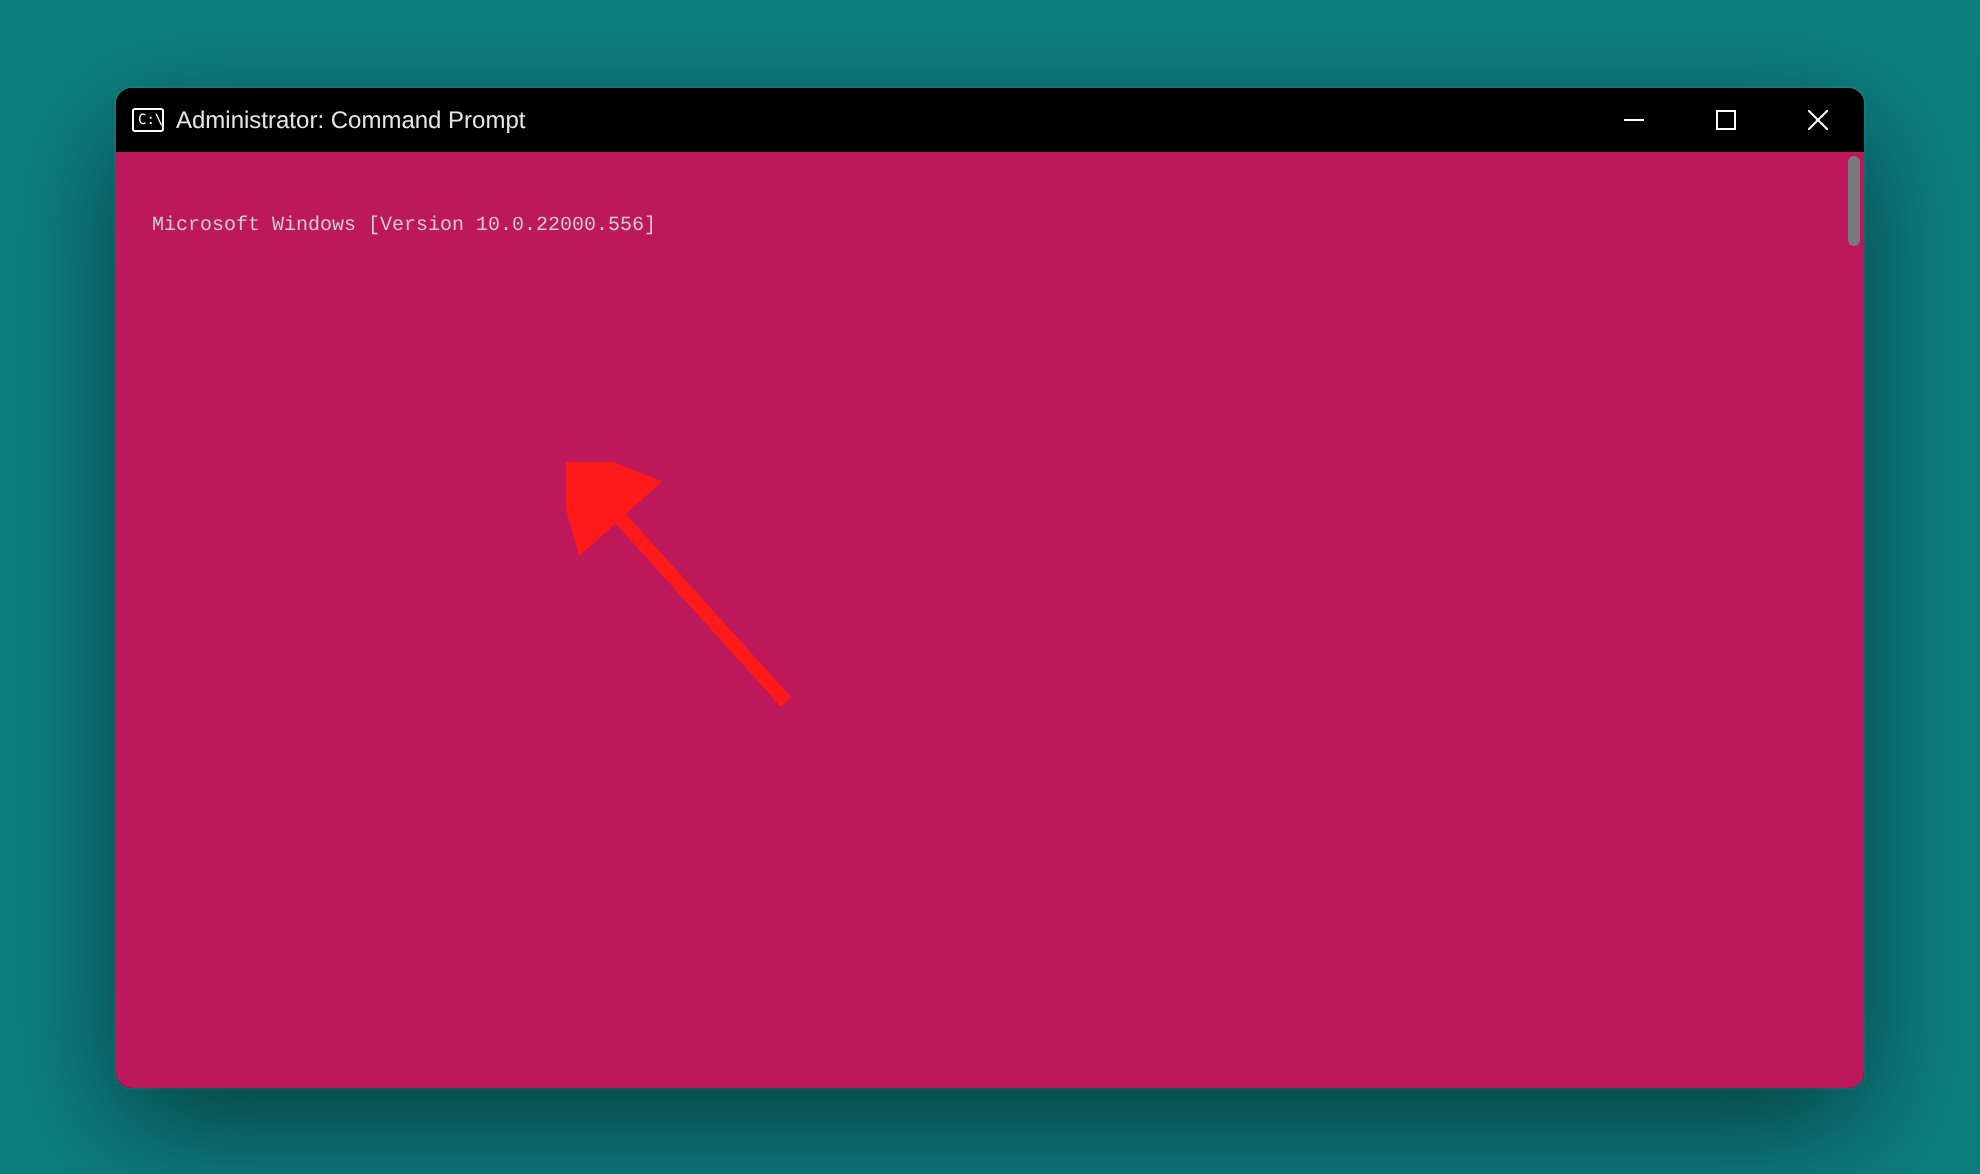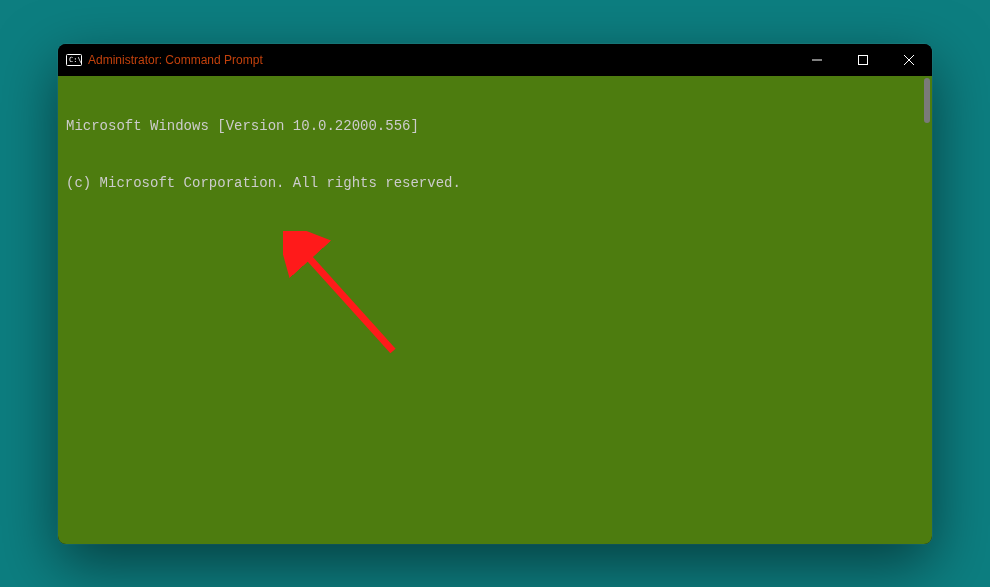--- a/index.html
+++ b/index.html
@@ -41,43 +41,43 @@
     .titlebar-icon {
       width: 16px;
       height: 16px;
       margin-right: 6px;
       display: flex;
       align-items: center;
       justify-content: center;
     }
     .titlebar-title {
       flex: 1;
-      color: #c2410c;
+      color: #e5e5e5;
     }
     .window-controls {
       display: flex;
       height: 100%;
     }
     .win-btn {
       width: 46px;
       height: 32px;
       display: flex;
       align-items: center;
       justify-content: center;
       color: #ffffff;
       cursor: default;
     }
     .terminal-body {
       flex: 1;
-      background: #4d7c0f;
+      background: #be185d;
       color: #cccccc;
       font-family: Consolas, "Courier New", monospace;
-      font-size: 14px;
+      font-size: 10px;
       line-height: 1.35;
-      padding: 4px 8px;
+      padding: 4px 18px;
       position: relative;
       white-space: pre;
       overflow: hidden;
     }
     .terminal-line {
       white-space: pre;
     }
     .scrollbar {
       position: absolute;
       right: 2px;
@@ -121,21 +121,20 @@
         <svg width="10" height="10" viewBox="0 0 10 10">
             <line x1="0" y1="0" x2="10" y2="10" stroke="#ffffff" stroke-width="1"></line>
             <line x1="10" y1="0" x2="0" y2="10" stroke="#ffffff" stroke-width="1"></line>
           </svg>
       </div>
     </div>
   </div>
 
   <div class="terminal-body">
     <div class="terminal-line">Microsoft Windows [Version 10.0.22000.556]</div>
-    <div class="terminal-line">(c) Microsoft Corporation. All rights reserved.</div>
     <div class="terminal-line"></div>
 
     <div class="scrollbar"></div>
 
     <svg class="annotation-arrow" width="130" height="140" viewBox="0 0 130 140">
       <defs>
         <marker id="arrowhead" markerWidth="8" markerHeight="8" refX="2" refY="4" orient="auto">
           <polygon points="0 0, 8 4, 0 8" fill="#ff1a1a"></polygon>
         </marker>
       </defs>

